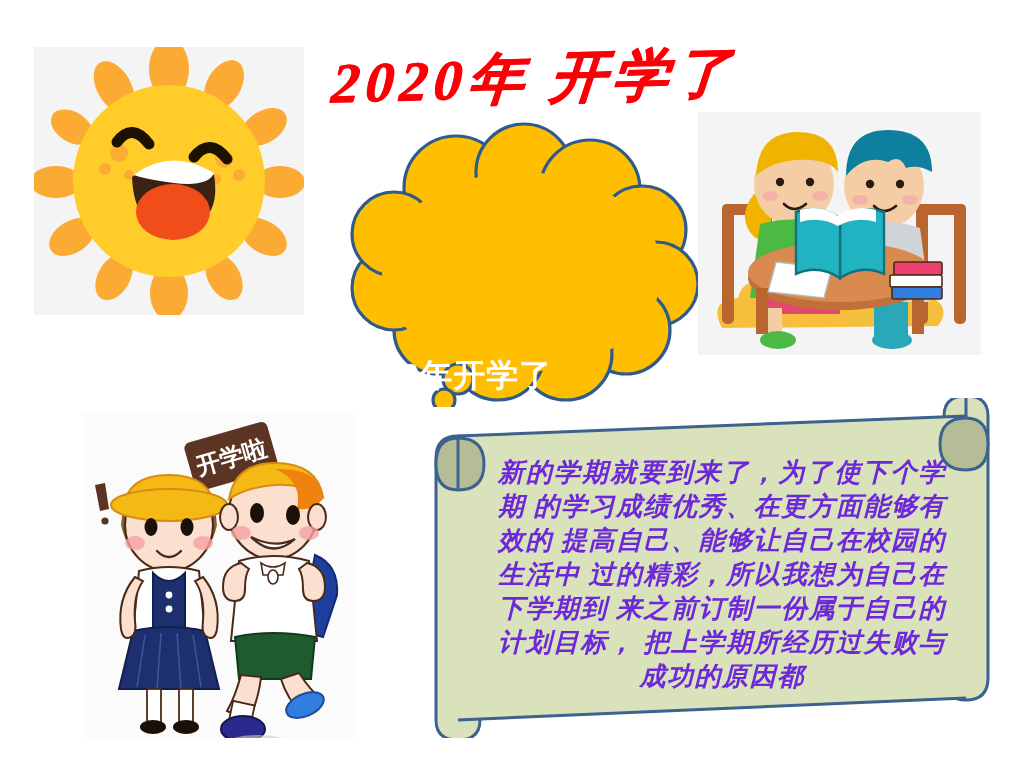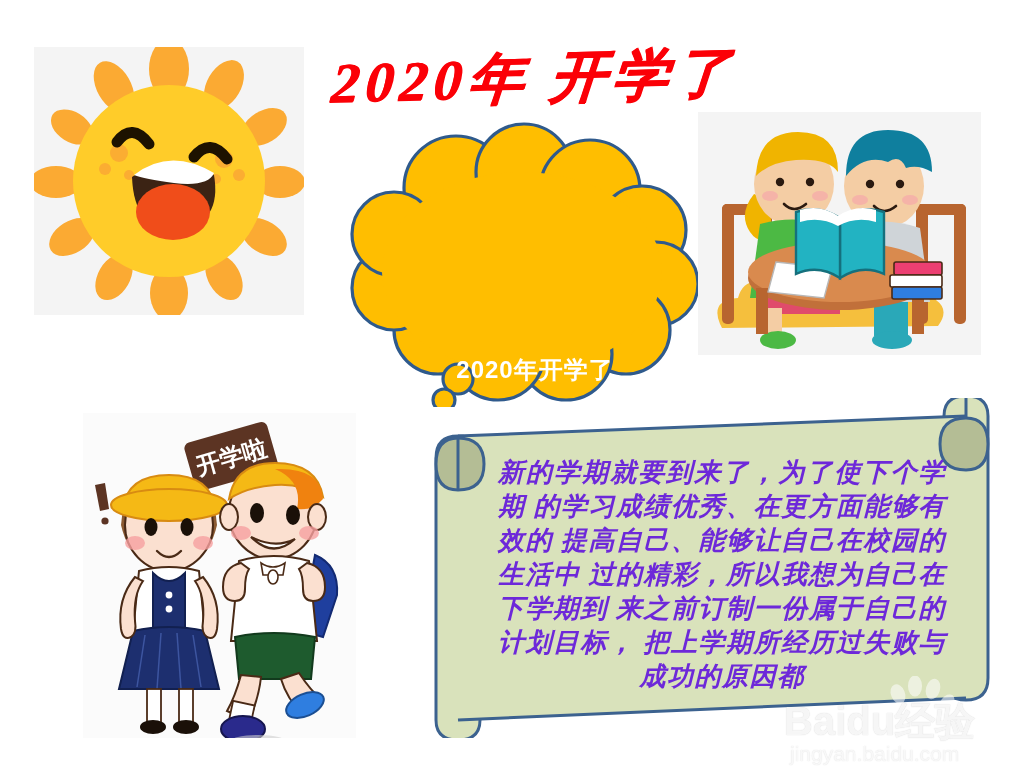--- a/index.html
+++ b/index.html
@@ -54,27 +54,27 @@
   #thought-bubble {
     position: absolute;
     left: 338px;
     top: 122px;
     width: 368px;
     height: 285px;
   }
   #thought-bubble svg { display: block; width: 100%; height: 100%; }
   .bubble-text {
     position: absolute;
-    left: 13px;
+    left: 7px;
     top: 232px;
     width: 368px;
-    text-align: center;
+    text-align: left;
     color: #ffffff;
     font-family: "Liberation Sans", sans-serif;
-    font-size: 24px;
+    font-size: 32px;
     font-weight: bold;
     letter-spacing: 1px;
     pointer-events: none;
   }
 
   
   #scroll-banner {
     position: absolute;
     left: 424px;
     top: 398px;
@@ -361,27 +361,14 @@
     <div class="scroll-text">
       <span>新的学期就要到来了，为了使下个学期</span>
       <span>的学习成绩优秀、在更方面能够有效的</span>
       <span>提高自己、能够让自己在校园的生活中</span>
       <span>过的精彩，所以我想为自己在下学期到</span>
       <span>来之前订制一份属于自己的计划目标，</span>
       <span>把上学期所经历过失败与成功的原因都</span>
     </div>
   </div>
 
-  <div id="watermark">
-    <svg class="wm-paw" width="74" height="58" viewBox="0 0 74 58">
-      <g fill="#ffffff">
-        <ellipse cx="14" cy="18" rx="7" ry="10" transform="rotate(-22 14 18)"></ellipse>
-        <ellipse cx="31" cy="10" rx="7" ry="10.5"></ellipse>
-        <ellipse cx="49" cy="13" rx="7" ry="10.5" transform="rotate(16 49 13)"></ellipse>
-        <ellipse cx="63" cy="27" rx="6.5" ry="9.5" transform="rotate(36 63 27)"></ellipse>
-        <ellipse cx="36" cy="43" rx="17" ry="13"></ellipse>
-      </g>
-    </svg>
-    <div class="wm-main">Baidu经验</div>
-    <div class="wm-sub">jingyan.baidu.com</div>
-  </div>
 
 </div>
 
 </body></html>

